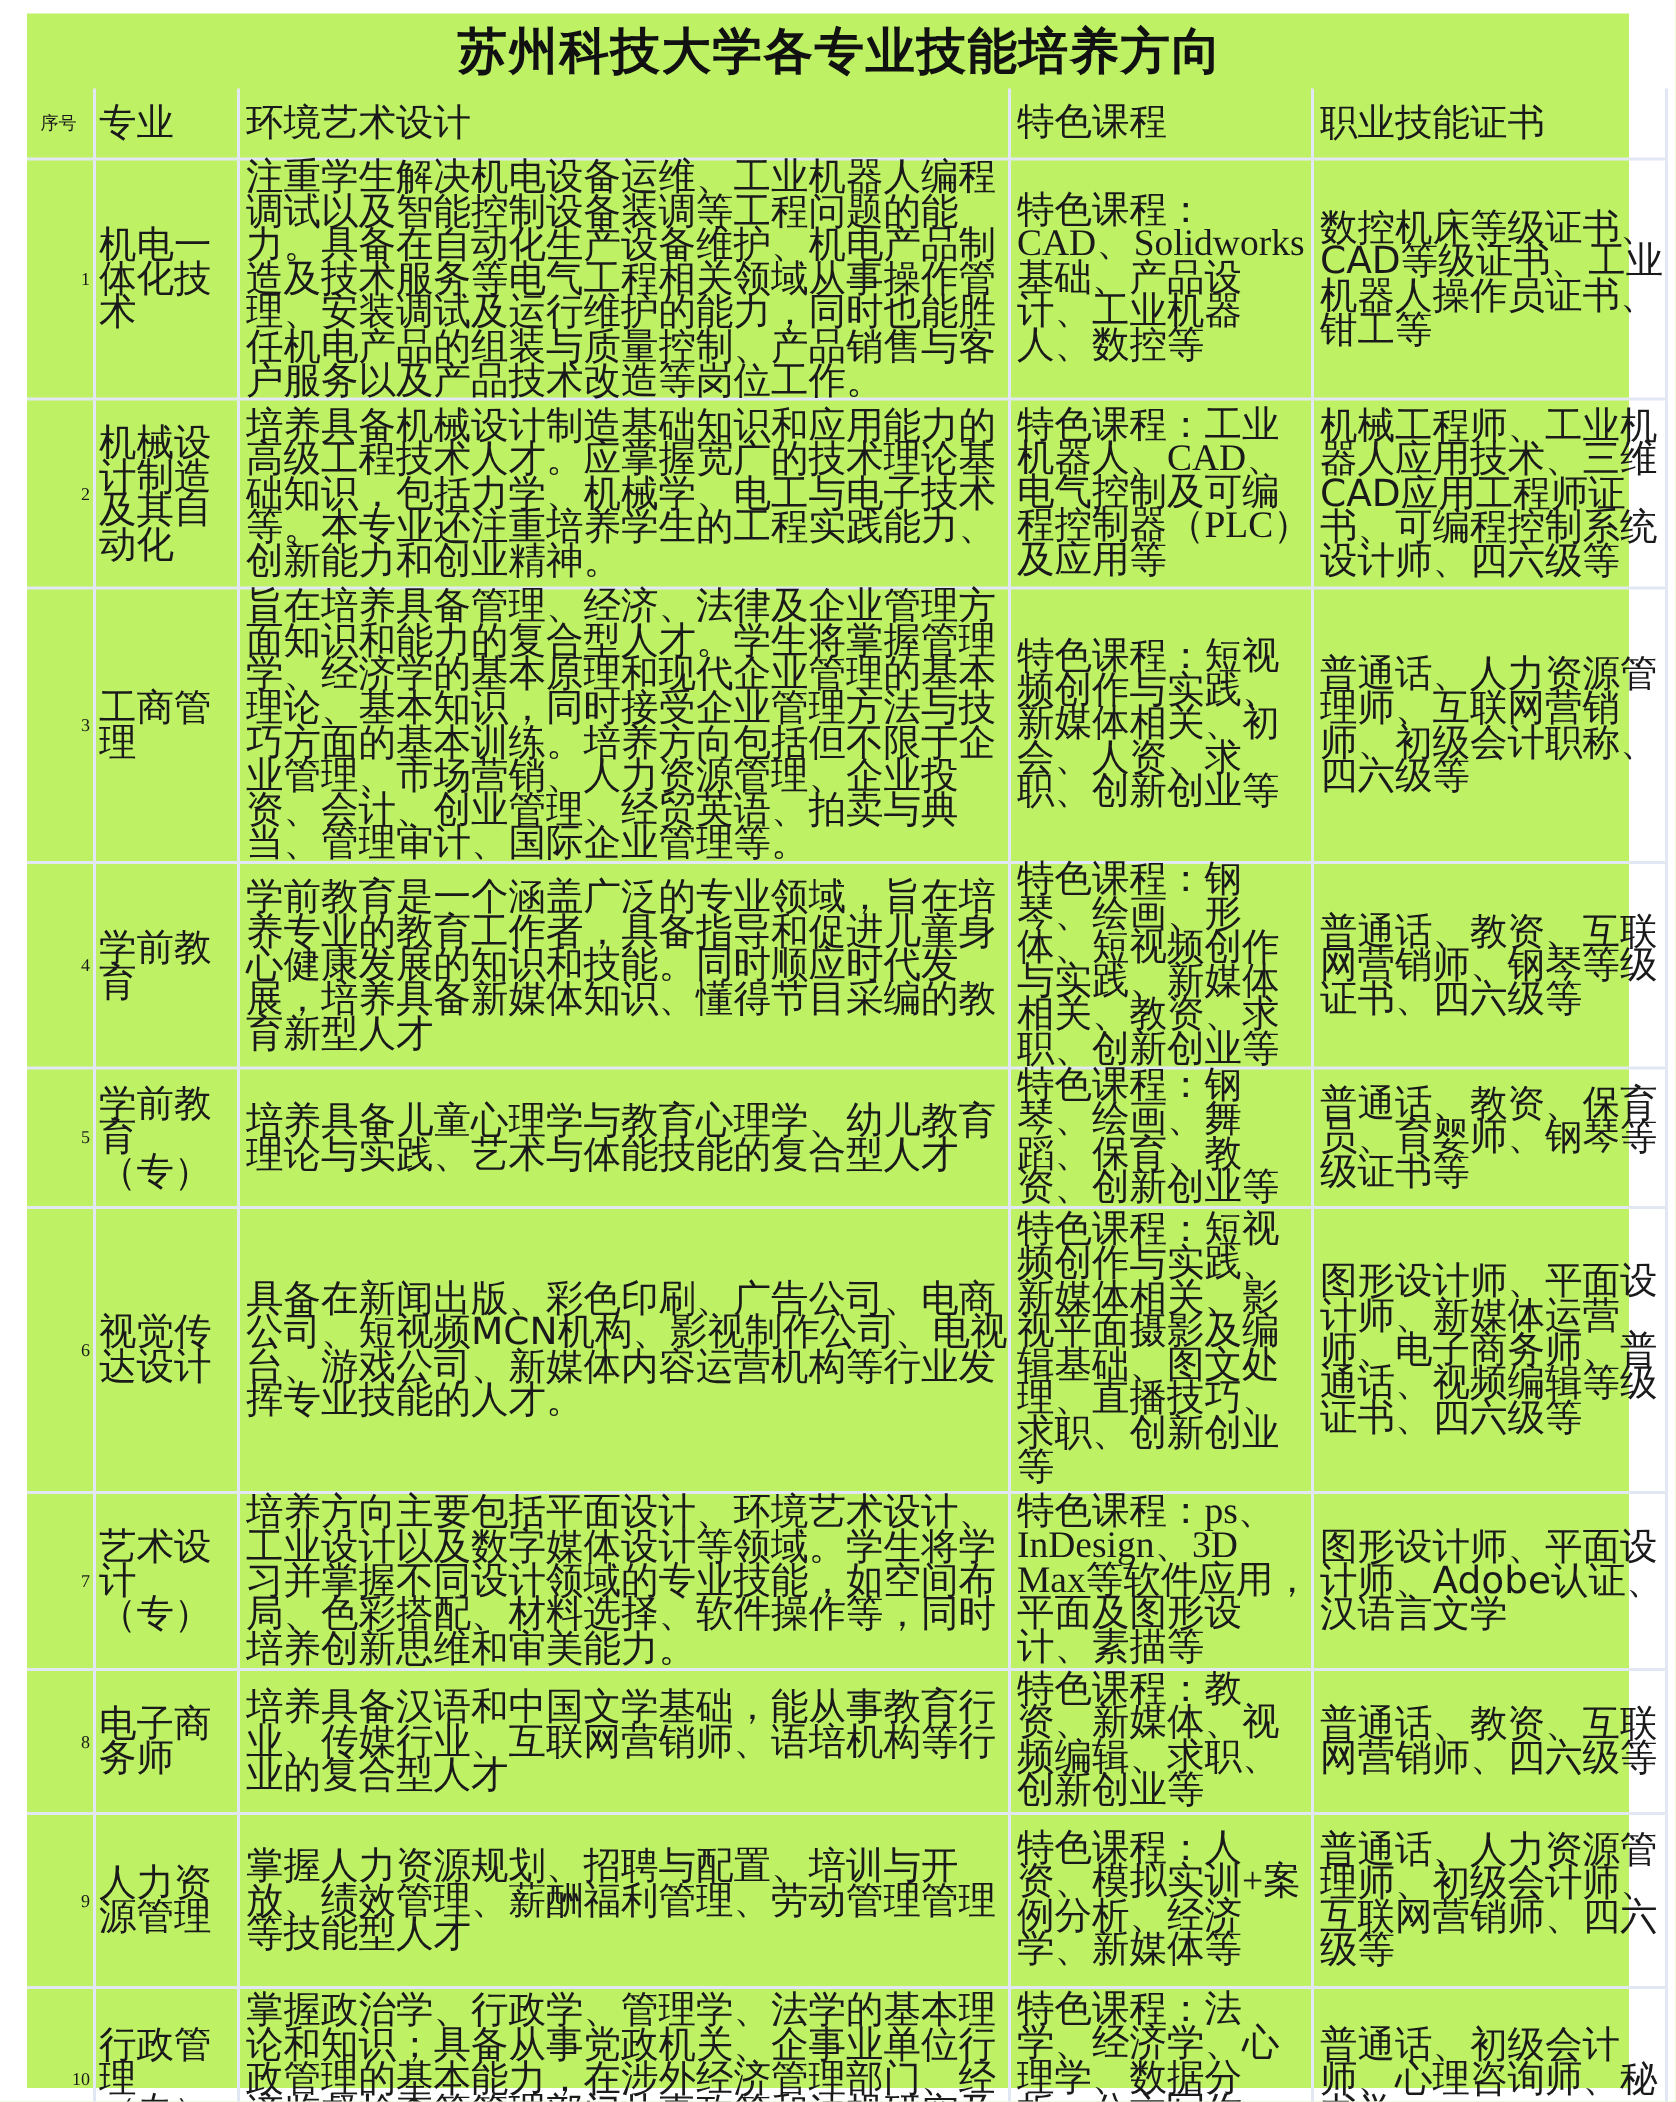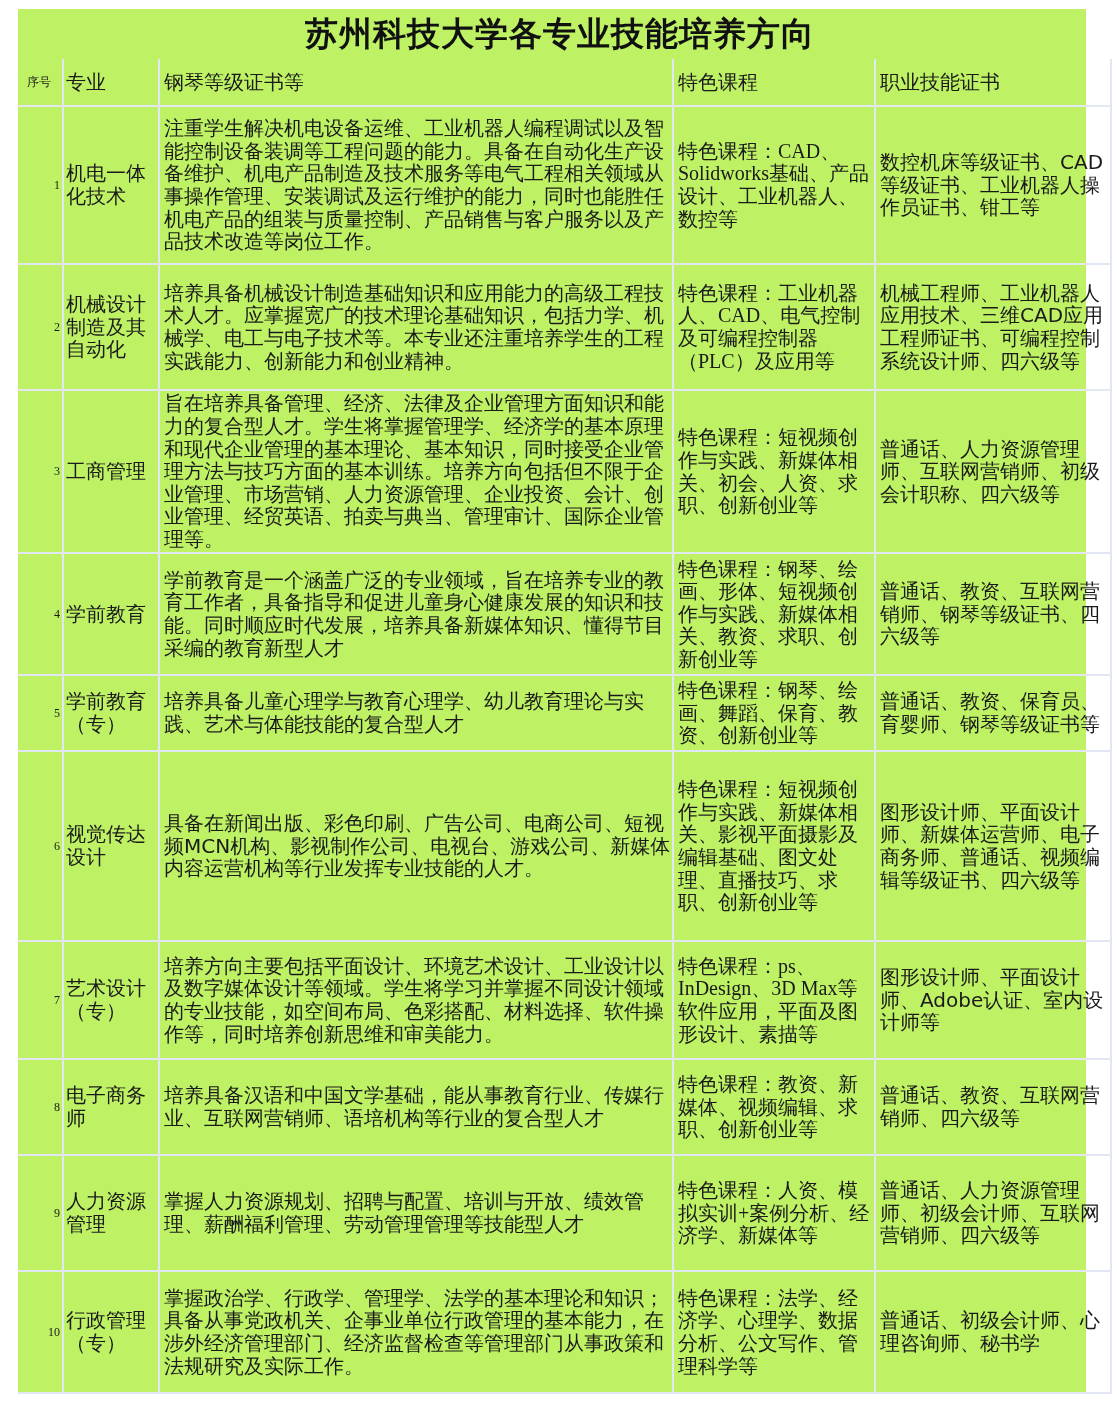--- a/index.html
+++ b/index.html
@@ -2,42 +2,42 @@
 <html><head>
   <meta charset="utf-8">
   <style>
     html, body { margin: 0; padding: 0; background: #ffffff; }
     body { width: 1117px; height: 1401px; position: relative; overflow: hidden;
       font-family: "DejaVu Sans", "Liberation Sans", sans-serif; color: #1a1a1a; }
     .sheet { position: absolute; left: 18px; top: 9px; width: 1068px; height: 1383px; background: #bef264; }
     .title { position: absolute; left: 0; top: 0; width: 1084px; height: 50px; text-align: center;
       font-size: 33px; font-weight: bold; line-height: 50px; letter-spacing: 1px; color: #111; }
     table { position: absolute; left: 0; top: 50px; width: 1084px; border-collapse: collapse; table-layout: fixed; }
-    td, th { font-weight: normal; font-size: 20px; line-height: 22.6px; padding: 0; vertical-align: middle;
+    td, th { font-weight: normal; font-size: 25px; line-height: 22.6px; padding: 0; vertical-align: middle;
       border-bottom: 2px solid #e2e7f4; border-right: 2px solid #e2e7f4; }
     th { height: 46px; text-align: left; }
     .c-no { width: 42px; text-align: right; padding-right: 2px; font-family: "Liberation Serif", serif; font-size: 12px; }
     th.c-no { text-align: center; line-height: 20px; font-family: "DejaVu Sans", sans-serif; }
     .c-major { width: 92px; padding-left: 2px; }
     .c-dir { width: 508px; padding-left: 4px; }
     .c-course { width: 196px; padding-left: 4px; font-family: Liberation Serif, serif; }
     .c-cert { width: 230px; padding-left: 4px; }
     .center { }
   </style>
 </head>
 <body>
 
 <div class="sheet">
   <div class="title">苏州科技大学各专业技能培养方向</div>
   <table>
     <thead>
       <tr>
         <th class="c-no">序号</th>
         <th class="c-major">专业</th>
-        <th class="c-dir">钢琴等级证书等</th>
+        <th class="c-dir">环境艺术设计</th>
         <th class="c-course">特色课程</th>
         <th class="c-cert">职业技能证书</th>
       </tr>
     </thead>
     <tbody>
       <tr style="height:158px">
         <td class="c-no">1</td>
         <td class="c-major">机电一体化技术</td>
         <td class="c-dir">注重学生解决机电设备运维、工业机器人编程调试以及智能控制设备装调等工程问题的能力。具备在自动化生产设备维护、机电产品制造及技术服务等电气工程相关领域从事操作管理、安装调试及运行维护的能力，同时也能胜任机电产品的组装与质量控制、产品销售与客户服务以及产品技术改造等岗位工作。</td>
         <td class="c-course center">特色课程：CAD、Solidworks基础、产品设计、工业机器人、数控等</td>
@@ -76,21 +76,21 @@
         <td class="c-major">视觉传达设计</td>
         <td class="c-dir">具备在新闻出版、彩色印刷、广告公司、电商公司、短视频MCN机构、影视制作公司、电视台、游戏公司、新媒体内容运营机构等行业发挥专业技能的人才。</td>
         <td class="c-course">特色课程：短视频创作与实践、新媒体相关、影视平面摄影及编辑基础、图文处理、直播技巧、求职、创新创业等</td>
         <td class="c-cert">图形设计师、平面设计师、新媒体运营师、电子商务师、普通话、视频编辑等级证书、四六级等</td>
       </tr>
       <tr style="height:118px">
         <td class="c-no">7</td>
         <td class="c-major">艺术设计（专）</td>
         <td class="c-dir">培养方向主要包括平面设计、环境艺术设计、工业设计以及数字媒体设计等领域。学生将学习并掌握不同设计领域的专业技能，如空间布局、色彩搭配、材料选择、软件操作等，同时培养创新思维和审美能力。</td>
         <td class="c-course">特色课程：ps、InDesign、3D Max等软件应用，平面及图形设计、素描等</td>
-        <td class="c-cert">图形设计师、平面设计师、Adobe认证、室内设计师等</td>
+        <td class="c-cert">图形设计师、平面设计师、Adobe认证、汉语言文学</td>
       </tr>
       <tr style="height:96px">
         <td class="c-no">8</td>
         <td class="c-major">电子商务师</td>
         <td class="c-dir">培养具备汉语和中国文学基础，能从事教育行业、传媒行业、互联网营销师、语培机构等行业的复合型人才</td>
         <td class="c-course">特色课程：教资、新媒体、视频编辑、求职、创新创业等</td>
         <td class="c-cert">普通话、教资、互联网营销师、四六级等</td>
       </tr>
       <tr style="height:116px">
         <td class="c-no">9</td>

